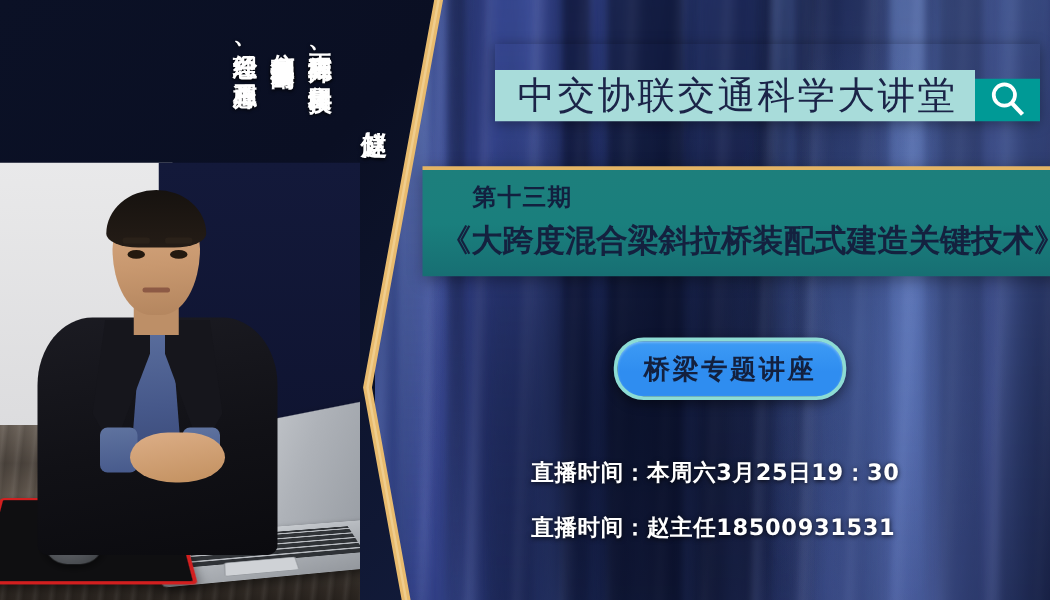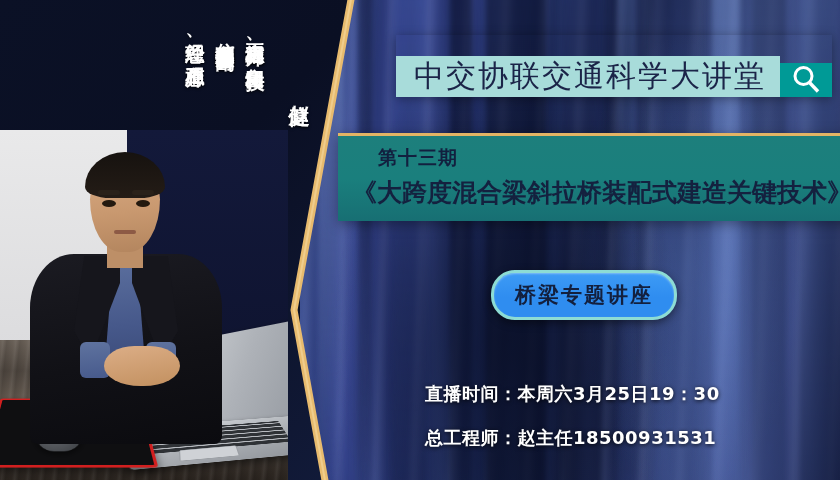--- a/index.html
+++ b/index.html
@@ -278,21 +278,20 @@
   
   .info-line {
     position: absolute;
     left: 425px;
     color: #ffffff;
     font-size: 18px;
     font-weight: 700;
     letter-spacing: 0.5px;
     white-space: nowrap;
     text-shadow: 0 1px 4px rgba(0,0,0,0.85);
-    margin-top: 16px;
   }
   #info-0 { top: 366px; }
   #info-1 { top: 410px; }
 </style>
 </head>
 <body>
 
 <div id="poster">
 
   <div class="tower-bg">
@@ -362,15 +361,15 @@
   </div>
 
   <div class="sub-panel">
     <div class="sub-line1">第十三期</div>
     <div class="sub-line2">《大跨度混合梁斜拉桥装配式建造关键技术》</div>
   </div>
 
   <div class="pill">桥梁专题讲座</div>
 
   <div class="info-line" id="info-0">直播时间：本周六3月25日19：30</div>
-  <div class="info-line" id="info-1">总工程师：赵主任18500931531</div>
+  <div class="info-line" id="info-1">直播时间：赵主任18500931531</div>
 
 </div>
 
 </body></html>

